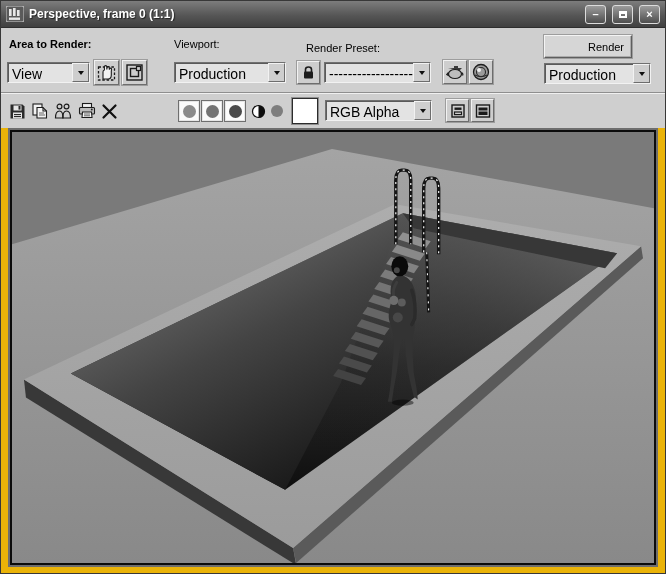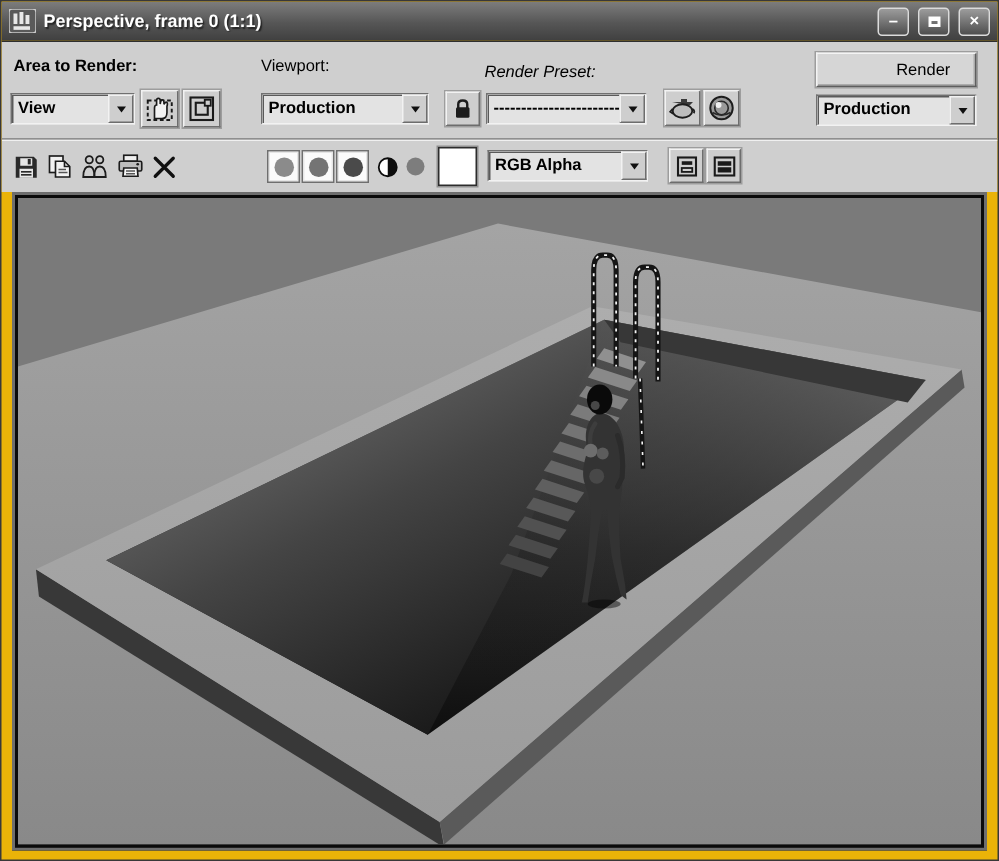--- a/index.html
+++ b/index.html
@@ -20,21 +20,21 @@
 
   
   .toolbar-row1{position:absolute;left:0;top:27px;right:0;height:64px;background:#cfcfcf;}
   .toolbar-row2{position:absolute;left:0;top:91px;right:0;height:36px;background:#cfcfcf;
     border-top:1px solid #8f8f8f;box-shadow:inset 0 1px 0 #f0f0f0;}
   .tlabel{position:absolute;font-size:11px;color:#000;white-space:nowrap;}
 
   .combo{position:absolute;height:21px;display:flex;background:#e3e3e3;
     border:1px solid;border-color:#707070 #f2f2f2 #f2f2f2 #707070;
     box-shadow:inset 1px 1px 0 #5a5a5a;}
-  .combo .field{flex:1;font-size:11px;color:#000;padding:3px 2px 0 4px;white-space:nowrap;overflow:hidden;font-weight:bold;}
+  .combo .field{flex:1;font-size:14px;color:#000;padding:3px 2px 0 4px;white-space:nowrap;overflow:hidden;}
   .combo .dd{width:17px;background:#cecece;border:1px solid;border-color:#f2f2f2 #6d6d6d #6d6d6d #f2f2f2;
     display:grid;place-items:center;}
   .tri{width:0;height:0;border:3px solid transparent;border-top:4px solid #101010;margin-top:4px;}
 
   .toolbtn{position:absolute;background:#cecece;border:1px solid;
     border-color:#f2f2f2 #6d6d6d #6d6d6d #f2f2f2;box-shadow:0 0 0 1px #9d9d9d;
     display:grid;place-items:center;}
   .flatbtn{position:absolute;display:grid;place-items:center;background:transparent;border:none;}
 
   .pushbtn{position:absolute;background:#d6d6d6;font-size:11px;color:#000;
@@ -107,21 +107,21 @@
         </div>
     </div>
 
     <div class="toolbtn" style="left:296px;top:33px;width:23px;height:23px;">
       <svg width="15" height="15" viewBox="0 0 15 15">
         <path d="M4.5,7 L4.5,4.5 Q4.5,2 7.5,2 Q10.5,2 10.5,4.5 L10.5,7" fill="none" stroke="#1c1c1c" stroke-width="1.6"></path>
         <rect x="3" y="6.5" width="9" height="7" rx="1" fill="#1c1c1c"></rect>
       </svg>
     </div>
 
-    <div class="tlabel" style="left:322px;top:14px;font-style:italic;">Render Preset:</div>
+    <div class="tlabel" style="left:305px;top:14px;">Render Preset:</div>
     <div class="combo" style="left:323px;top:34px;width:107px;">
       <div class="field">--------------------------</div>
       <div class="dd">
           <div class="tri"></div>
         </div>
     </div>
 
     <div class="toolbtn" style="left:442px;top:32px;width:24px;height:24px;">
       <svg width="18" height="18" viewBox="0 0 18 18">
         <path d="M2,5 L8,5 L8,3 L12,3 L12,5 L16,5 L14,7 L12,7" fill="#3a3a3a"></path>
@@ -133,21 +133,21 @@
 
     <div class="toolbtn" style="left:468px;top:32px;width:24px;height:24px;">
       <svg width="18" height="18" viewBox="0 0 18 18">
         <circle cx="9" cy="9" r="7.5" fill="#9a9a9a" stroke="#1d1d1d" stroke-width="1.3"></circle>
         <circle cx="9" cy="9" r="4.5" fill="none" stroke="#2a2a2a" stroke-width="1.1"></circle>
         <circle cx="7" cy="7" r="2" fill="#f0f0f0"></circle>
         <path d="M3,12 Q9,15.5 15,12" fill="none" stroke="#2a2a2a" stroke-width="1.1"></path>
       </svg>
     </div>
 
-    <div class="pushbtn" style="left:543px;top:7px;width:107px;height:23px;padding-left:36px;">Render</div>
+    <div class="pushbtn" style="left:543px;top:7px;width:88px;height:23px;padding-left:36px;">Render</div>
     <div class="combo" style="left:543px;top:35px;width:107px;">
       <div class="field">Production</div>
       <div class="dd">
           <div class="tri"></div>
         </div>
     </div>
   </div>
 
   <div class="toolbar-row2">
 

